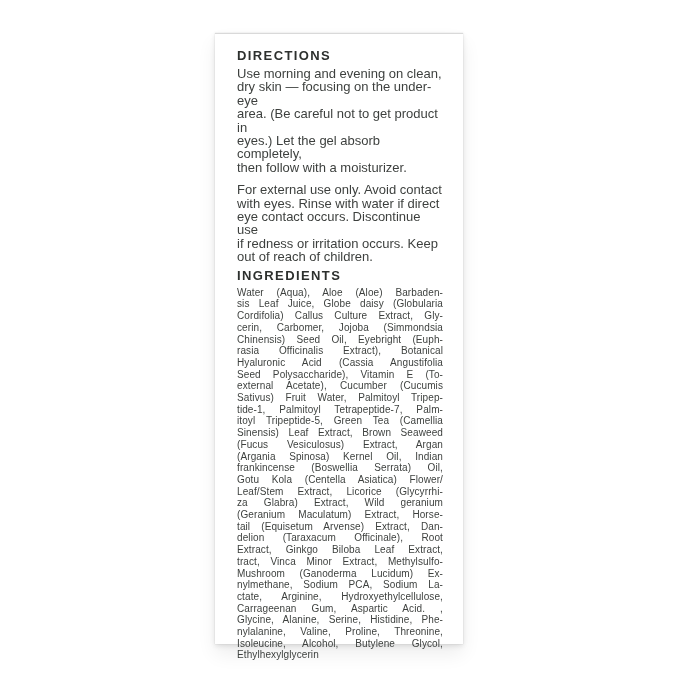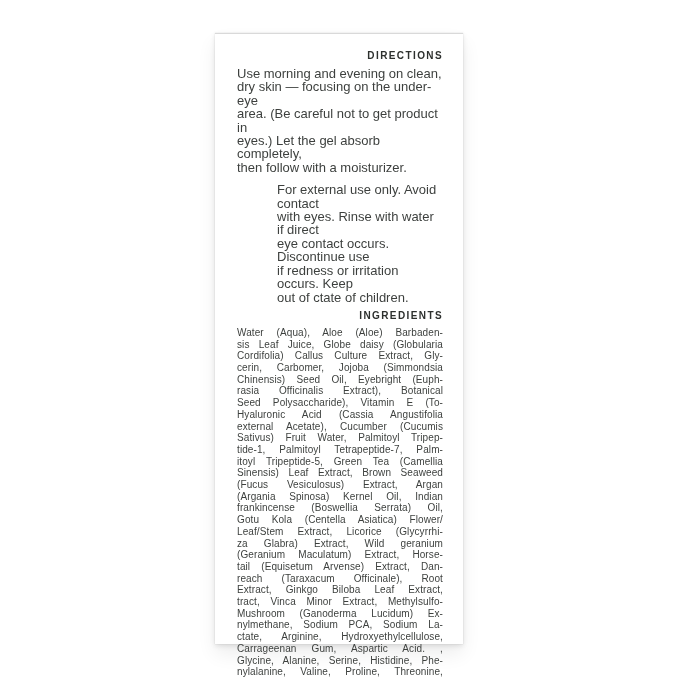--- a/index.html
+++ b/index.html
@@ -27,42 +27,40 @@
     background: #ffffff;
     border-top: 1px solid #d9d9d9;
     padding: 16px 20px 18px 22px;
     box-shadow:
       0 0 1px rgba(0,0,0,0.18),
       0 2px 5px rgba(0,0,0,0.10),
       0 10px 18px rgba(0,0,0,0.07);
   }
   .hd {
     margin: 0 0 5px 0;
-    font-size: 10px;
+    font-size: 13px;
     line-height: 12px;
     font-weight: bold;
     letter-spacing: 1.4px;
     color: #2d302e;
-    text-align: right;
   }
   .hd-ingredients {
     margin-top: 6px;
   }
   .para {
     margin: 0;
     color: #3d403e;
   }
   .dir {
     font-size: 13px;
     line-height: 13.4px;
     margin-bottom: 9px;
   }
   .dir-last {
     margin-bottom: 0;
-    margin-left: 40px;
   }
   .ing {
     font-size: 10px;
     line-height: 11.7px;
     letter-spacing: 0.1px;
   }
   .ing > div {
     text-align: justify;
     text-align-last: justify;
   }
@@ -84,48 +82,48 @@
         <div>area. (Be careful not to get product in</div>
         <div>eyes.) Let the gel absorb completely,</div>
         <div>then follow with a moisturizer.</div>
       </div>
 
     <div class="para dir dir-last">
         <div>For external use only. Avoid contact</div>
         <div>with eyes. Rinse with water if direct</div>
         <div>eye contact occurs. Discontinue use</div>
         <div>if redness or irritation occurs. Keep</div>
-        <div>out of ctate of children.</div>
+        <div>out of reach of children.</div>
       </div>
 
     <h2 class="hd hd-ingredients">INGREDIENTS</h2>
 
     <div class="para ing">
         <div>Water (Aqua), Aloe (Aloe) Barbaden-</div>
         <div>sis Leaf Juice, Globe daisy (Globularia</div>
         <div>Cordifolia) Callus Culture Extract, Gly-</div>
         <div>cerin, Carbomer, Jojoba (Simmondsia</div>
         <div>Chinensis) Seed Oil, Eyebright (Euph-</div>
         <div>rasia Officinalis Extract), Botanical</div>
+        <div>Hyaluronic Acid (Cassia Angustifolia</div>
         <div>Seed Polysaccharide), Vitamin E (To-</div>
-        <div>Hyaluronic Acid (Cassia Angustifolia</div>
         <div>external Acetate), Cucumber (Cucumis</div>
         <div>Sativus) Fruit Water, Palmitoyl Tripep-</div>
         <div>tide-1, Palmitoyl Tetrapeptide-7, Palm-</div>
         <div>itoyl Tripeptide-5, Green Tea (Camellia</div>
         <div>Sinensis) Leaf Extract, Brown Seaweed</div>
         <div>(Fucus Vesiculosus) Extract, Argan</div>
         <div>(Argania Spinosa) Kernel Oil, Indian</div>
         <div>frankincense (Boswellia Serrata) Oil,</div>
         <div>Gotu Kola (Centella Asiatica) Flower/</div>
         <div>Leaf/Stem Extract, Licorice (Glycyrrhi-</div>
         <div>za Glabra) Extract, Wild geranium</div>
         <div>(Geranium Maculatum) Extract, Horse-</div>
         <div>tail (Equisetum Arvense) Extract, Dan-</div>
-        <div>reach (Taraxacum Officinale), Root</div>
+        <div>delion (Taraxacum Officinale), Root</div>
         <div>Extract, Ginkgo Biloba Leaf Extract,</div>
         <div>tract, Vinca Minor Extract, Methylsulfo-</div>
         <div>Mushroom (Ganoderma Lucidum) Ex-</div>
         <div>nylmethane, Sodium PCA, Sodium La-</div>
         <div>ctate, Arginine, Hydroxyethylcellulose,</div>
         <div>Carrageenan Gum, Aspartic Acid. ,</div>
         <div>Glycine, Alanine, Serine, Histidine, Phe-</div>
         <div>nylalanine, Valine, Proline, Threonine,</div>
         <div>Isoleucine, Alcohol, Butylene Glycol,</div>
         <div>Ethylhexylglycerin</div>

